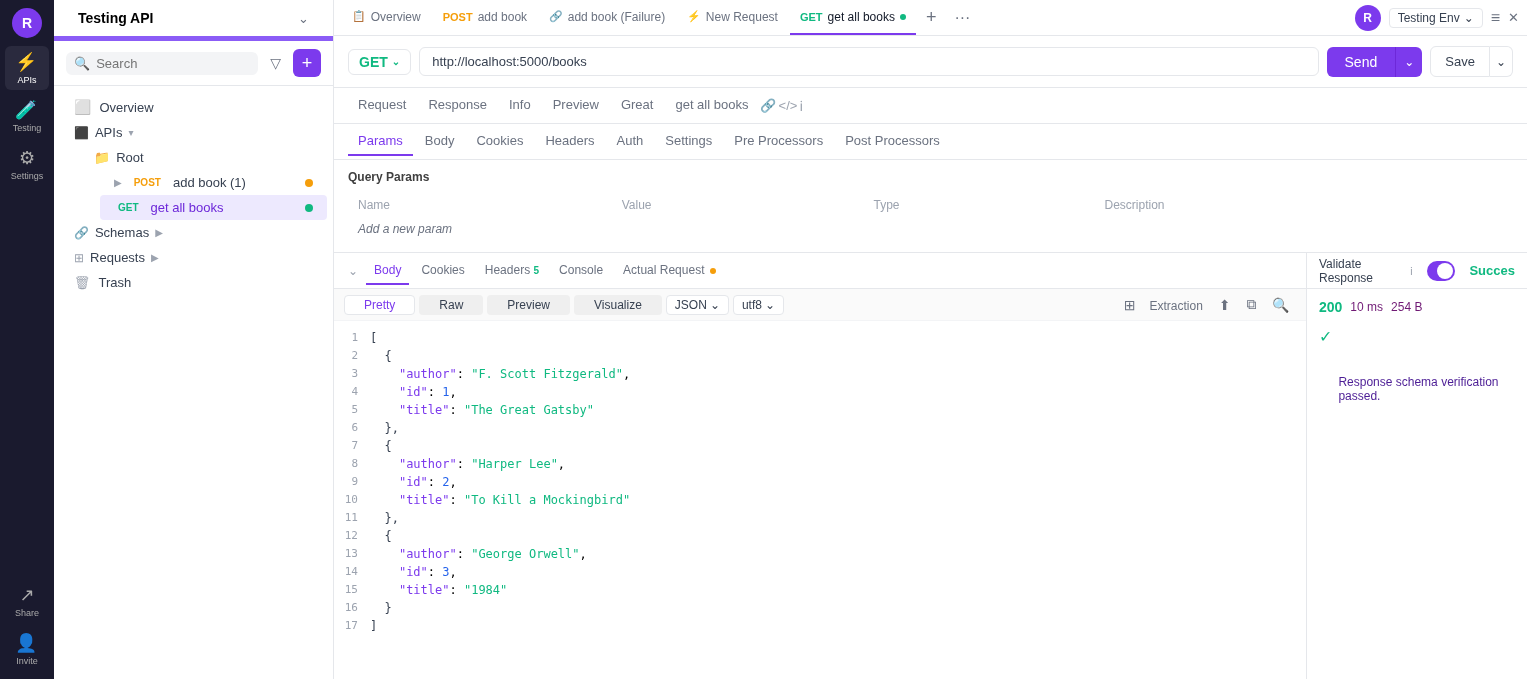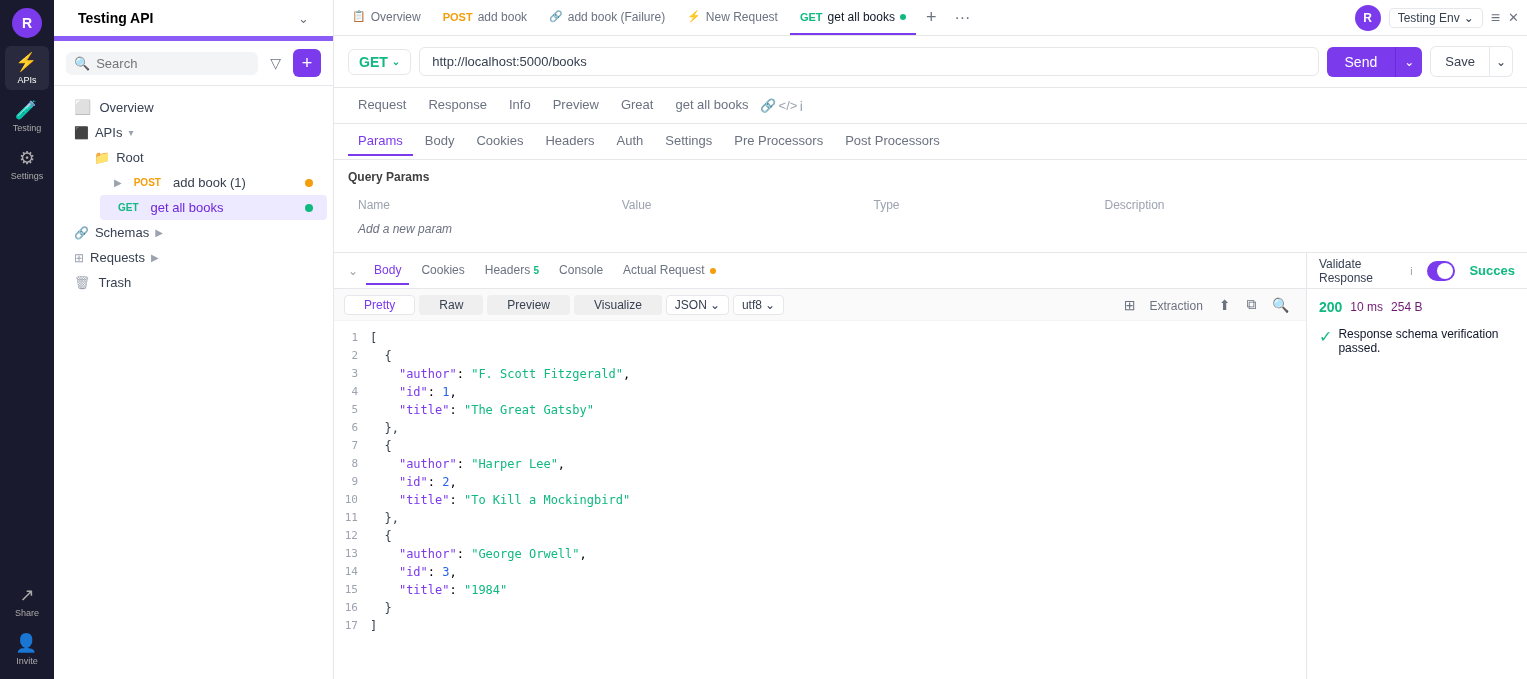--- a/index.html
+++ b/index.html
@@ -353,21 +353,21 @@
       flex: 1;
       padding: 10px 12px;
       overflow-y: auto;
     }
     .status-row {
       display: flex; align-items: center; gap: 8px; margin-bottom: 12px;
     }
     .status-200 { color: #10b981; font-weight: 700; font-size: 14px; }
     .status-meta { color: #701a75; font-size: 12px; }
     .check-icon { color: #10b981; font-size: 16px; }
-    .schema-msg { font-size: 12px; color: #0f172a; }
+    .schema-msg { font-size: 12px; color: #4c1d95; margin-top: 48px; }
 
     
     ::-webkit-scrollbar { width: 4px; height: 4px; }
     ::-webkit-scrollbar-track { background: #f1f1f1; }
     ::-webkit-scrollbar-thumb { background: #ccc; border-radius: 2px; }
     .info-icon { color: #9ca3af; font-size: 14px; cursor: pointer; }
   </style>
 </head>
 <body>
 

